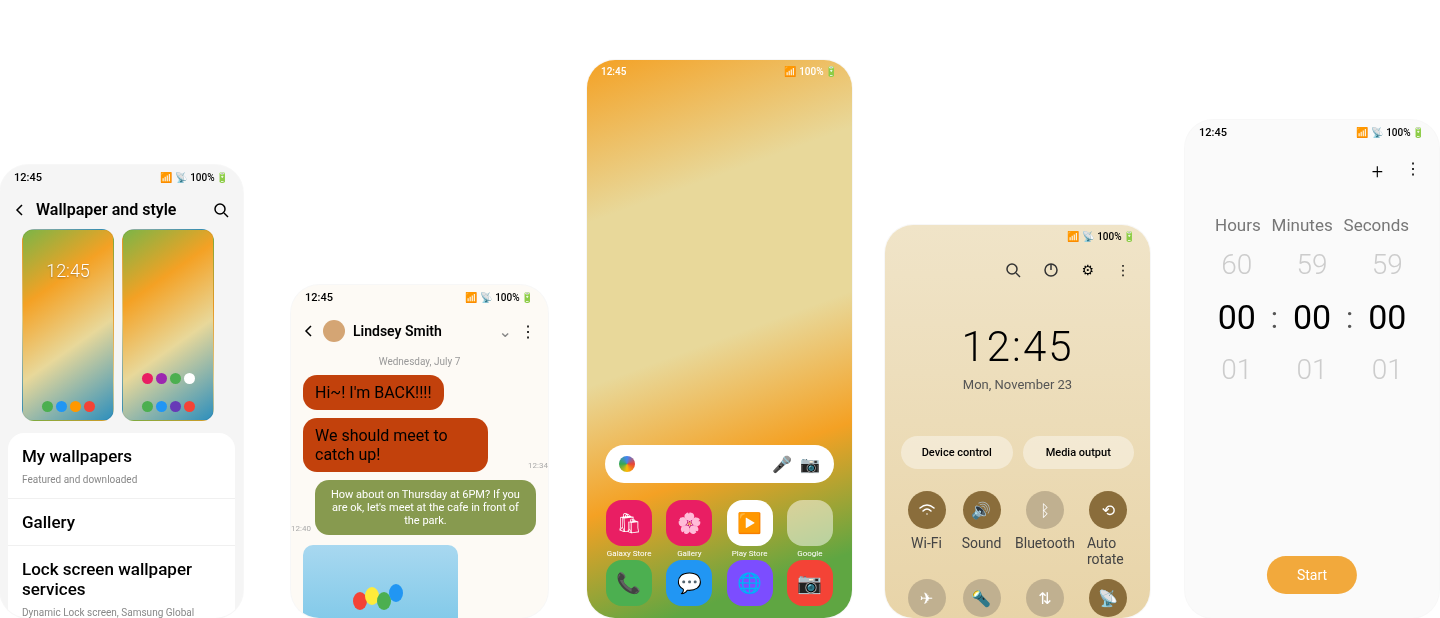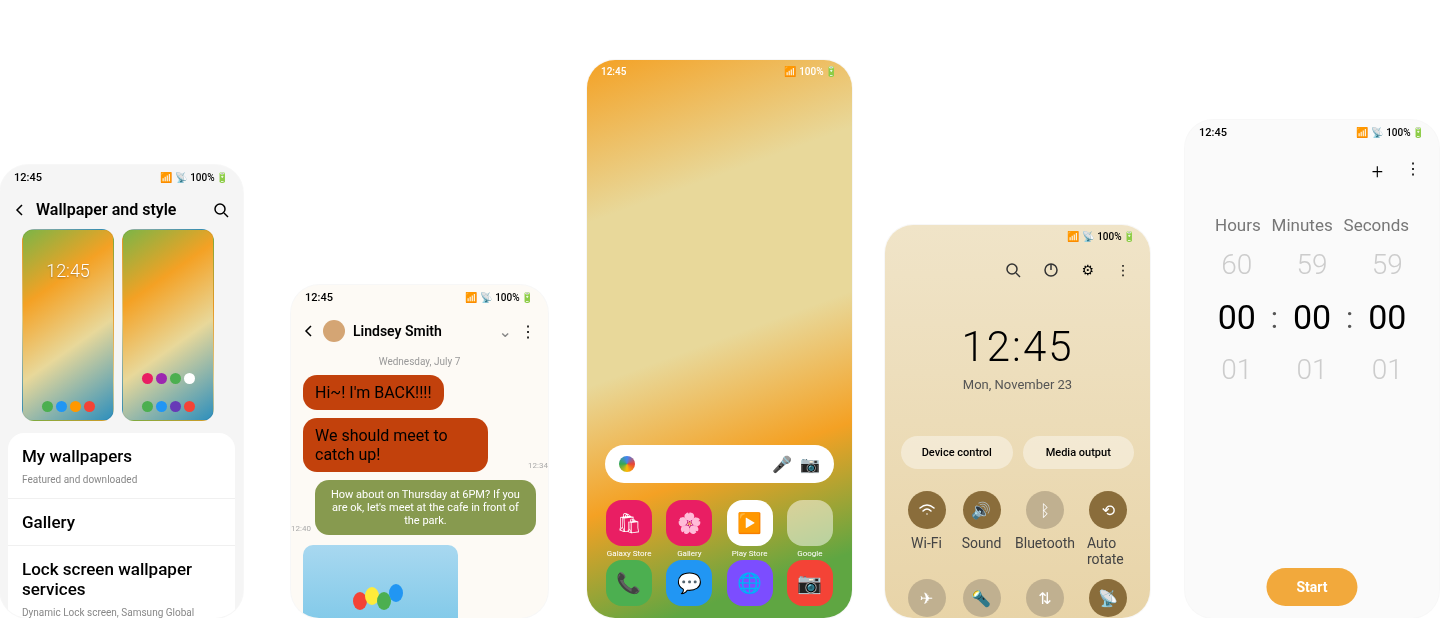--- a/index.html
+++ b/index.html
@@ -67,21 +67,21 @@
 
 
 .p5{left:1185px;top:120px;width:254px;height:498px;background:#fafafa}
 .p5 .thdr{display:flex;justify-content:flex-end;gap:22px;padding:14px 18px;font-size:16px}
 .thms{display:flex;justify-content:space-between;padding:18px 30px 0;font-size:17px;color:#777}
 .wheel{display:flex;justify-content:center;align-items:center;padding:6px 0}
 .wcol{display:flex;flex-direction:column;align-items:center;width:68px}
 .wnum{font-size:28px;font-weight:300;color:#ccc;line-height:1.7}
 .wnum.sel{font-size:34px;color:#000;font-weight:400}
 .wsep{font-size:30px;color:#555;align-self:center;margin-top:0px}
-.start-btn{position:absolute;bottom:12px;left:50%;transform:translateX(-50%);background:#f2a93c;color:#fff;border-radius:22px;padding:11px 30px;font-size:14px;font-weight:700}
+.start-btn{position:absolute;bottom:24px;left:50%;transform:translateX(-50%);background:#f2a93c;color:#fff;border-radius:22px;padding:11px 30px;font-size:14px;font-weight:400}
 svg{display:block}
 </style>
 </head>
 <body>
 
 <div class="phone p1">
   <div class="status-bar">
     <span>12:45</span>
     <span class="status-icons">📶 📡 <span>100%</span>🔋</span>
   </div>

